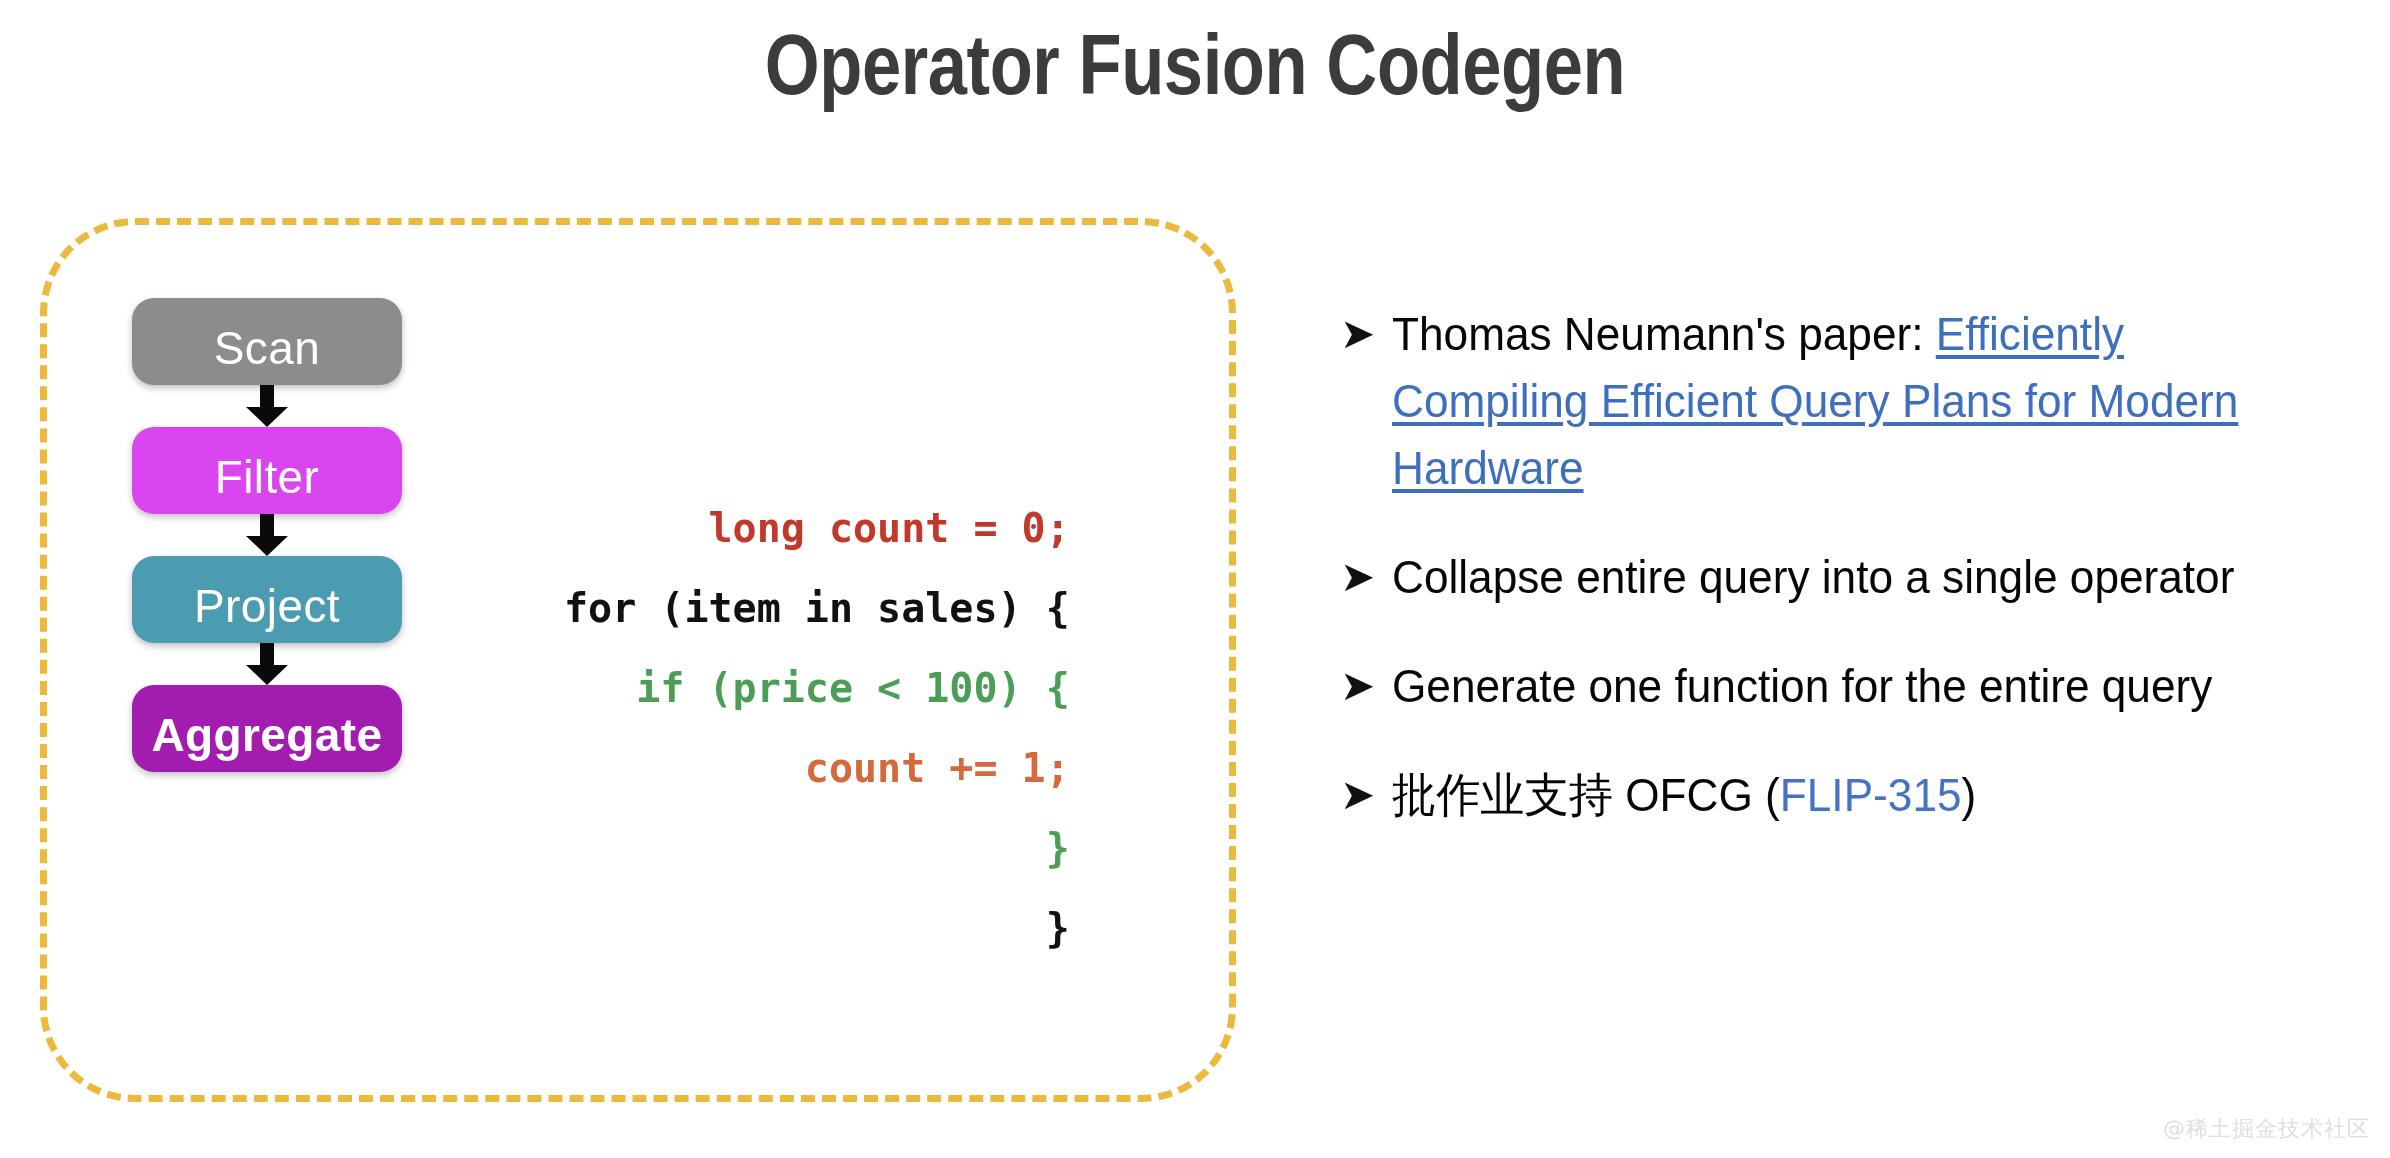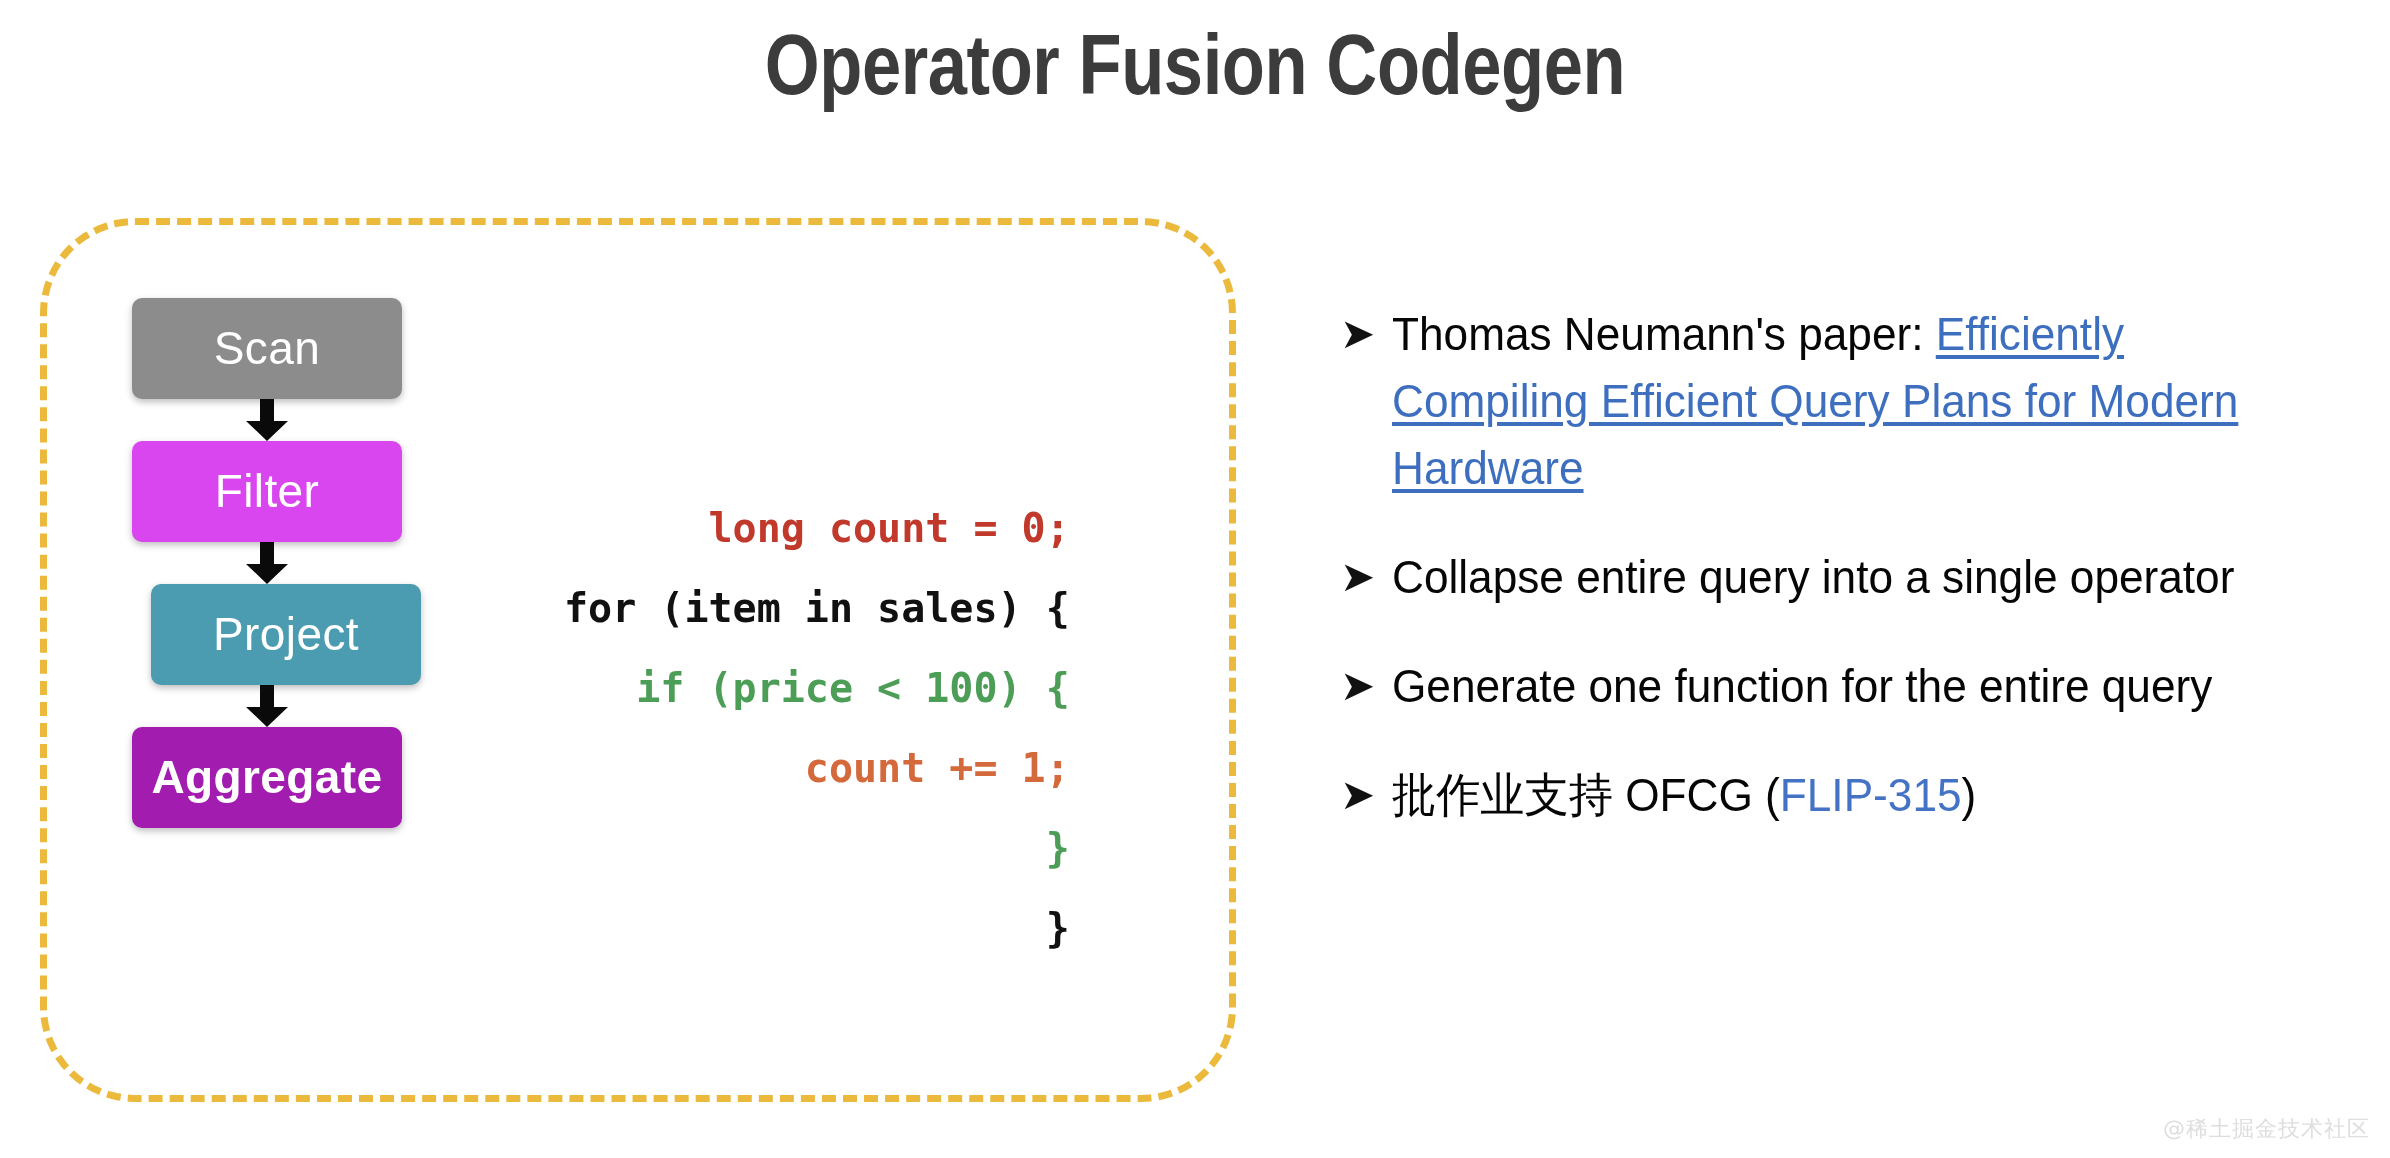--- a/index.html
+++ b/index.html
@@ -48,22 +48,22 @@
 
   
   #operator-pipeline {
     position: absolute;
     left: 132px;
     top: 298px;
     width: 270px;
   }
   .op-box {
     width: 270px;
-    height: 101px;
-    border-radius: 10px;
+    height: 87px;
+    border-radius: 22px;
     color: #ffffff;
     font-size: 46px;
     line-height: 101px;
     text-align: center;
     box-shadow: 0 3px 7px rgba(0,0,0,0.26);
     font-family: "Liberation Sans", sans-serif;
     letter-spacing: 0.4px;
     box-sizing: border-box;
   }
   .arrow-gap {
@@ -154,21 +154,21 @@
       <svg class="flow-arrow" width="56" height="42" viewBox="0 0 56 42">
         <path d="M21 0 H35 V22 H49 L28 42 L7 22 H21 Z" fill="#0a0a0a"></path>
       </svg>
     </div>
     <div class="op-box" style="background: #d946ef;"><span>Filter</span></div>
     <div class="arrow-gap">
       <svg class="flow-arrow" width="56" height="42" viewBox="0 0 56 42">
         <path d="M21 0 H35 V22 H49 L28 42 L7 22 H21 Z" fill="#0a0a0a"></path>
       </svg>
     </div>
-    <div class="op-box" style="background: rgb(75, 156, 176); margin-left: 19px;"><span>Project</span></div>
+    <div class="op-box" style="background: rgb(75, 156, 176);"><span>Project</span></div>
     <div class="arrow-gap">
       <svg class="flow-arrow" width="56" height="42" viewBox="0 0 56 42">
         <path d="M21 0 H35 V22 H49 L28 42 L7 22 H21 Z" fill="#0a0a0a"></path>
       </svg>
     </div>
     <div class="op-box" style="background: #a21caf; font-weight: bold;"><span>Aggregate</span></div>
   </div>
 
 <div id="code-block"><span class="code-line" style="color: rgb(192, 57, 43); padding-left: 0px;">long count = 0;</span><span class="code-line" style="color: rgb(17, 17, 17); padding-left: 24px;">for (item in sales) {</span><span class="code-line" style="color: rgb(76, 158, 86); padding-left: 48px;">if (price &lt; 100) {</span><span class="code-line" style="color: rgb(212, 105, 60); padding-left: 72px;">count += 1;</span><span class="code-line" style="color: rgb(76, 158, 86); padding-left: 48px;">}</span><span class="code-line" style="color: rgb(17, 17, 17); padding-left: 0px;">}</span></div>
 

